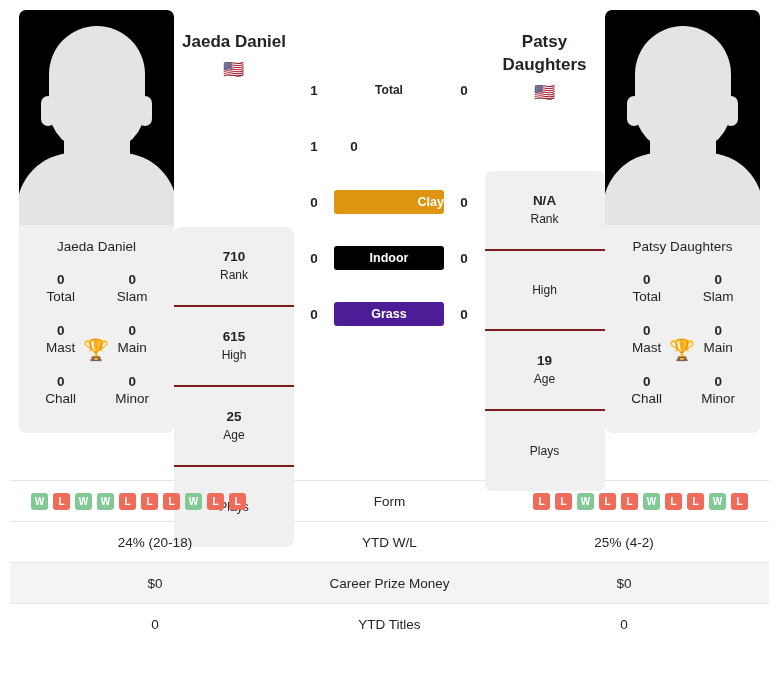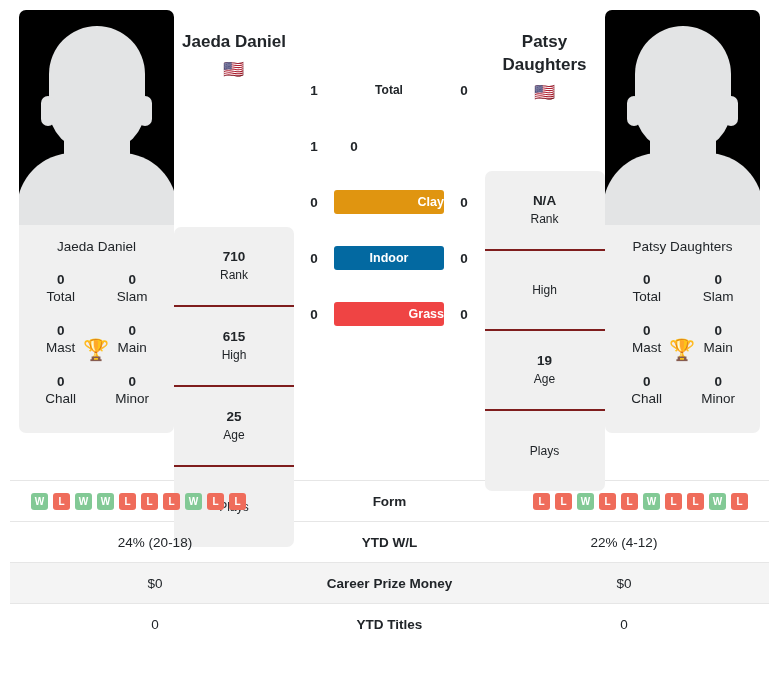--- a/index.html
+++ b/index.html
@@ -209,21 +209,21 @@
   }
   .stats tr { height: 41px; }
   .stats tr.striped { background: #f4f4f4; }
   .stats td {
     text-align: center;
     font-size: 13.5px;
     border-top: 1px solid #e6e6e6;
     vertical-align: middle;
   }
   .stats td.mid {
-    font-weight: bold;
+    font-weight: normal;
     margin-top: 12px;
   }
   .stats td.side { width: 288px; }
   .form-wrap {
     display: flex;
     justify-content: flex-start;
     gap: 5px;
     padding-left: 20px;
   }
   .form-wrap.r { padding-left: 0; padding-right: 20px; justify-content: flex-end; }
@@ -318,26 +318,26 @@
       <div class="v">1</div>
       <div class="v">0</div>
     </div>
     <div class="srow">
       <div class="v">0</div>
       <div class="badge" id="badge-clay" style="background: rgb(224, 149, 16); text-align: right;">Clay</div>
       <div class="v">0</div>
     </div>
     <div class="srow">
       <div class="v">0</div>
-      <div class="badge" id="badge-indoor" style="background: #0369a1;">Indoor</div>
+      <div class="badge" id="badge-indoor" style="background: #000000;">Indoor</div>
       <div class="v">0</div>
     </div>
     <div class="srow">
       <div class="v">0</div>
-      <div class="badge" id="badge-grass" style="background: #ef4444; text-align: right;">Grass</div>
+      <div class="badge" id="badge-grass" style="background: #4c1d95;">Grass</div>
       <div class="v">0</div>
     </div>
   </div>
 
   <div class="namecol">
     <div class="pname">Patsy Daughters</div>
     <div class="flag">🇺🇸</div>
     <div style="display:flex; justify-content:center;">
       <div class="facts right">
         <div class="fact">
@@ -432,21 +432,21 @@
             <div class="fb w">W</div>
             <div class="fb l">L</div>
           </div>
       </td>
     </tr>
 
 
     <tr>
       <td class="side">24% (20-18)</td>
       <td class="mid">YTD W/L</td>
-      <td class="side">22% (4-12)</td>
+      <td class="side">25% (4-2)</td>
     </tr>
 
     <tr class="striped">
       <td class="side">$0</td>
       <td class="mid">Career Prize Money</td>
       <td class="side">$0</td>
     </tr>
 
     <tr>
       <td class="side">0</td>

